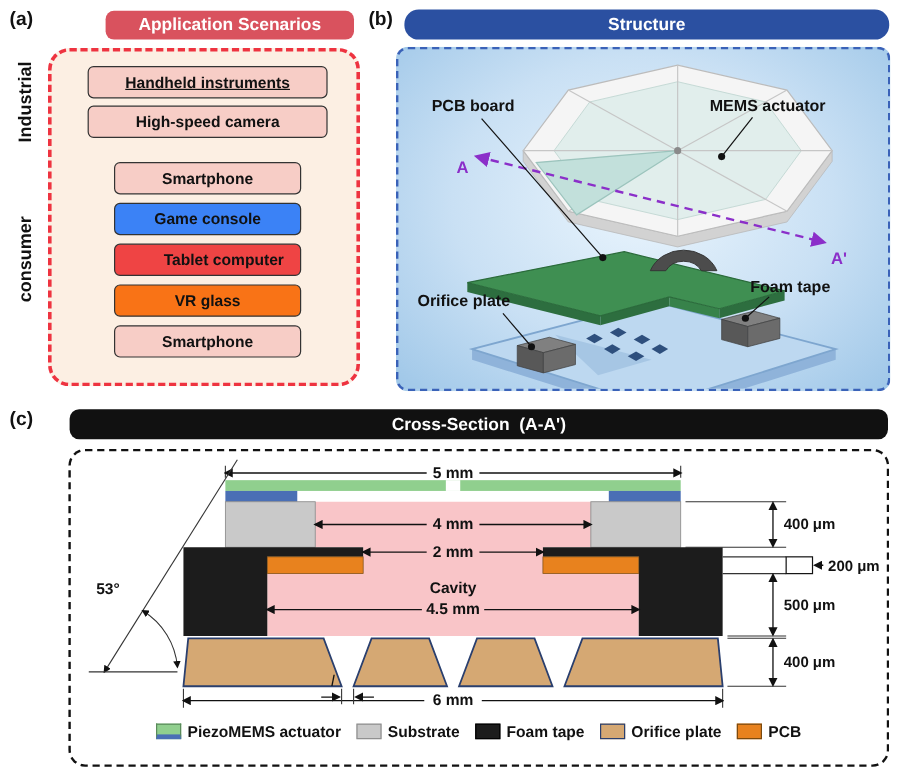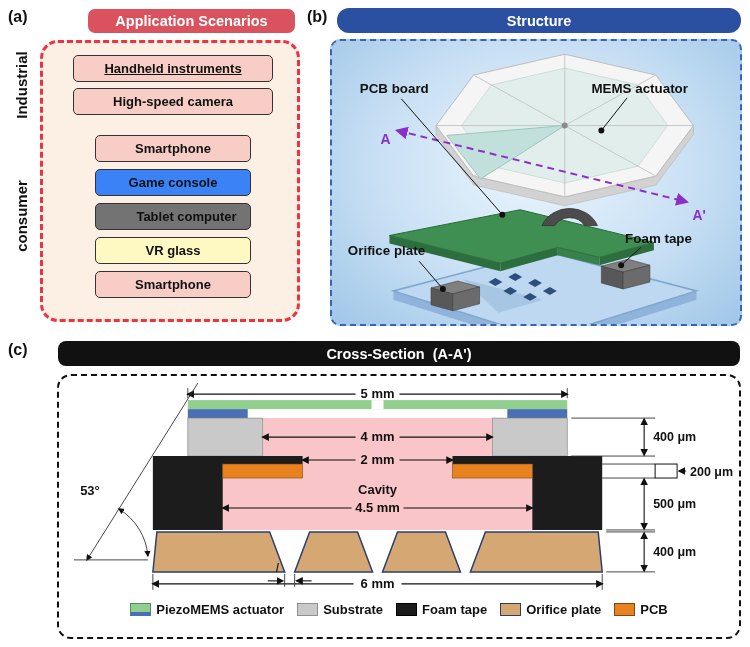--- a/index.html
+++ b/index.html
@@ -43,22 +43,22 @@
 
   <div class="tag" style="left:8px;top:8px;">(a)</div>
   <div class="pill pa-header" style="background: rgb(217, 82, 94);">Application Scenarios</div>
   <div class="rot" style="left:21px;top:85px;">Industrial</div>
   <div class="rot" style="left:21px;top:216px;">consumer</div>
   <div class="pa-box">
     <div class="pa-item ind" style="top: 12px; background: rgb(247, 205, 198); text-decoration: underline;">Handheld instruments</div>
     <div class="pa-item ind" style="top: 45px; background: rgb(247, 205, 198);">High-speed camera</div>
     <div class="pa-item con" style="top: 92px; background: rgb(247, 205, 198);">Smartphone</div>
     <div class="pa-item con" style="top: 126px; background: #3b82f6;">Game console</div>
-    <div class="pa-item con" style="top: 160px; background: #737373; padding-left: 27px;">Tablet computer</div>
-    <div class="pa-item con" style="top: 194px; background: #fef9c3;">VR glass</div>
+    <div class="pa-item con" style="top: 160px; background: #ef4444; padding-left: 27px;">Tablet computer</div>
+    <div class="pa-item con" style="top: 194px; background: #f97316;">VR glass</div>
     <div class="pa-item con" style="top: 228px; background: rgb(247, 205, 198);">Smartphone</div>
   </div>
 
   <div class="tag" style="left:307px;top:8px;">(b)</div>
   <div class="pill pb-header" style="background: rgb(43, 80, 161);">Structure</div>
   <div class="pb-box">
     <svg viewBox="0 0 412 285">
       <defs>
         <marker id="mp" viewBox="0 0 10 10" refX="8" refY="5" markerWidth="6.5" markerHeight="6.5" orient="auto-start-reverse">
           <path d="M0,0 L10,5 L0,10 Z" fill="#8b2fc9"></path>

